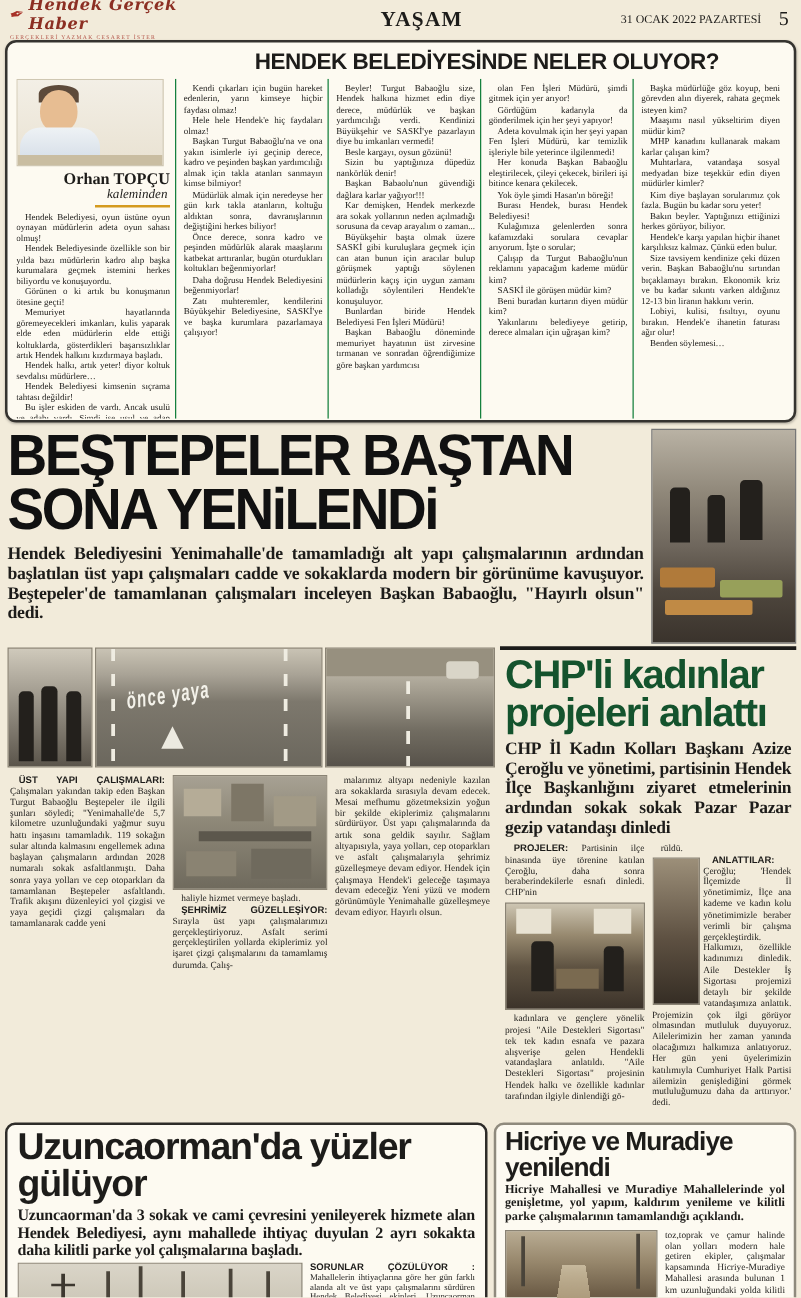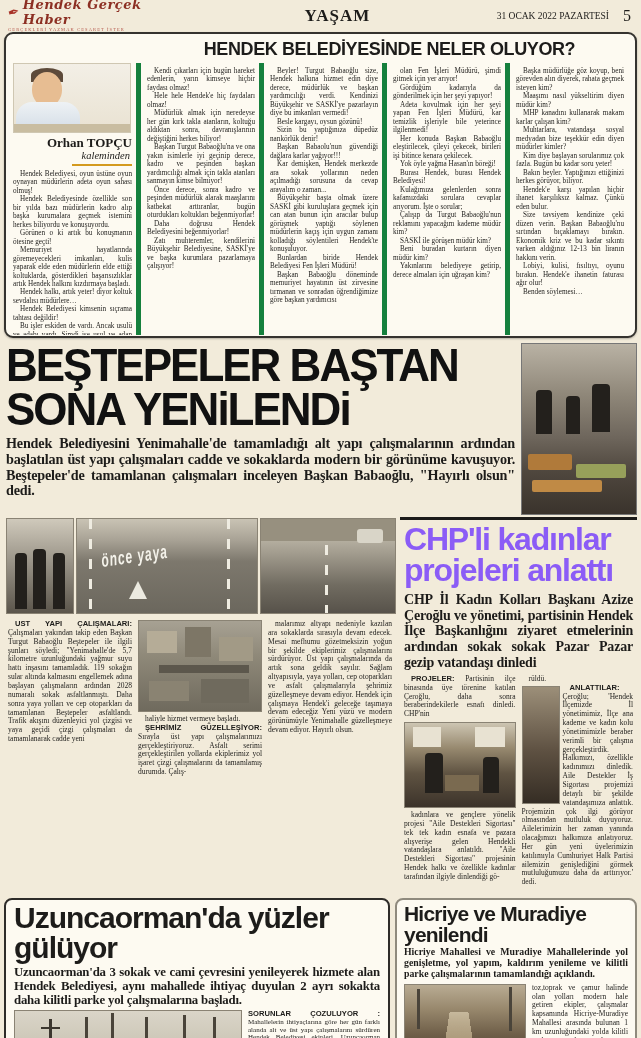--- a/index.html
+++ b/index.html
@@ -16,21 +16,21 @@
   .logo-slogan { font-size:4.5px; color:#b4564a; letter-spacing:1.1px; border-bottom:1px solid #9a9a9a; padding-bottom:2px; width:160px; }
   .section-title { font-family:"Liberation Serif", serif; font-weight:bold; font-size:17px; letter-spacing:1px; }
   .hdr-right { display:flex; align-items:center; gap:14px; }
   .hdr-date { font-size:9.5px; }
   .hdr-page { font-size:16px; }
 
   
   .top-box { margin:2px 4px 3px 4px; height:306px; background:#fdfaf1; border:2.5px solid #35332f; border-radius:9px; padding:5px 7px; position:relative; box-shadow:0 1px 2px rgba(0,0,0,.25); }
   .top-title { margin-left:138px; text-align:center; font-family:"Liberation Sans", sans-serif; font-weight:900; font-size:18px; letter-spacing:-0.4px; }
   .top-cols { display:flex; gap:6px; height:272px; margin-top:3px; overflow:hidden; }
-  .tcol { flex:1; font-size:7.2px; line-height:1.18; text-align:justify; overflow:hidden; border-right:5px solid #15803d; padding-right:4px; }
+  .tcol { flex:1; font-size:7.2px; line-height:1.18; text-align:justify; overflow:hidden; border-right:1px solid #15803d; padding-right:4px; }
   .tcol:last-child { border-right:none; }
   .tcol.first { flex:none; width:128px; }
   .tcol p, .bcol p, .ccol p { text-indent:7px; }
   .pt-clear { padding-top:4px; }
   .author { text-align:right; }
   .author-photo { width:118px; height:70px; background:linear-gradient(180deg,#f3efe6 0%,#e9e2d2 100%); border:1px solid #cfc7b2; position:relative; overflow:hidden; margin-bottom:2px; }
   .a-head { position:absolute; left:18px; top:8px; width:30px; height:34px; border-radius:50% 50% 46% 46%; background:#e7bd92; }
   .a-hair { position:absolute; left:17px; top:4px; width:32px; height:14px; border-radius:50% 50% 0 0; background:#5d4a3a; }
   .a-body { position:absolute; left:2px; top:38px; width:64px; height:34px; border-radius:16px 16px 0 0; background:linear-gradient(180deg,#eef2f5,#cfd9e4); }
   .a-desk { position:absolute; left:0; bottom:0; width:100%; height:8px; background:#c9bda1; }
@@ -64,21 +64,21 @@
   .lane { position:absolute; top:0; bottom:0; width:3px; background:repeating-linear-gradient(180deg,#efece1 0 10px,transparent 10px 20px); }
   .bld { position:absolute; background:#8b8474; }
   .mid-cols { display:flex; gap:6px; padding:4px 4px 0 4px; height:204px; overflow:hidden; }
   .bcol { flex:1; font-size:7.5px; line-height:1.18; text-align:justify; overflow:hidden; }
   .aerial { width:100%; height:92px; border:1px solid #8a8374; margin-bottom:3px; background:
       linear-gradient(180deg,#a7a193 0%,#8e8878 40%,#6f6a5d 100%); position:relative; overflow:hidden; }
   .lead { font-weight:bold; font-family:"Liberation Sans", sans-serif; font-size:7.6px; }
 
   
   .chp { flex:1; margin-left:4px; border-top:3px solid #1c1b19; padding:4px 4px 0 4px; }
-  .chp-hl { font-family:"Liberation Sans", sans-serif; font-weight:900; font-size:32px; line-height:0.98; letter-spacing:-1.2px; color:#8b5cf6; }
+  .chp-hl { font-family:"Liberation Sans", sans-serif; font-weight:900; font-size:32px; line-height:0.98; letter-spacing:-1.2px; color:#14532d; }
   .chp-sub { margin-top:5px; font-weight:bold; font-size:14px; line-height:1.13; text-align:justify; letter-spacing:-0.2px; }
   .chp-cols { display:flex; gap:6px; margin-top:4px; height:218px; overflow:hidden; }
   .ccol { flex:1; font-size:7.5px; line-height:1.18; text-align:justify; overflow:hidden; }
   .chp-photo { width:100%; height:86px; border:1px solid #8a8374; margin:3px 0; background:
       linear-gradient(180deg,#cdc5b2 0%,#97896f 30%,#5f5342 60%,#3c332a 100%); position:relative; overflow:hidden; }
   .win { position:absolute; background:#e8e2d2; }
   .chp-photo-small { float:left; width:38px; height:118px; border:1px solid #8a8374; margin:2px 3px 2px 0; background:linear-gradient(180deg,#9c8f79 0%,#5e5142 55%,#352d24 100%); }
 
   
   .bottom-row { display:flex; gap:5px; padding:5px 4px 0 4px; align-items:stretch; }
@@ -141,42 +141,42 @@
         <p>Hendek Belediyesinde özellikle son bir yılda bazı müdürlerin kadro alıp başka kurumalara geçmek istemini herkes biliyordu ve konuşuyordu.</p>
         <p>Görünen o ki artık bu konuşmanın ötesine geçti!</p>
         <p>Memuriyet hayatlarında göremeyecekleri imkanları, kulis yaparak elde eden müdürlerin elde ettiği koltuklarda, gösterdikleri başarısızlıklar artık Hendek halkını kızdırmaya başladı.</p>
         <p>Hendek halkı, artık yeter! diyor koltuk sevdalısı müdürlere…</p>
         <p>Hendek Belediyesi kimsenin sıçrama tahtası değildir!</p>
         <p>Bu işler eskiden de vardı. Ancak usulü ve adabı vardı. Şimdi ise usul ve adap kalmamış beyler!</p>
       </div>
       <div class="tcol pt-clear">
         <p>Kendi çıkarları için bugün hareket edenlerin, yarın kimseye hiçbir faydası olmaz!</p>
         <p>Hele hele Hendek'e hiç faydaları olmaz!</p>
+        <p>Başkan Turgut Babaoğlu'na ve ona yakın isimlerle iyi geçinip derece, kadro ve peşinden başkan yardımcılığı almak için takla atanları sanmayın kimse bilmiyor!</p>
         <p>Müdürlük almak için neredeyse her gün kırk takla atanların, koltuğu aldıktan sonra, davranışlarının değiştiğini herkes biliyor!</p>
-        <p>Başkan Turgut Babaoğlu'na ve ona yakın isimlerle iyi geçinip derece, kadro ve peşinden başkan yardımcılığı almak için takla atanları sanmayın kimse bilmiyor!</p>
         <p>Önce derece, sonra kadro ve peşinden müdürlük alarak maaşlarını katbekat arttıranlar, bugün oturdukları koltukları beğenmiyorlar!</p>
         <p>Daha doğrusu Hendek Belediyesini beğenmiyorlar!</p>
         <p>Zatı muhteremler, kendilerini Büyükşehir Belediyesine, SASKİ'ye ve başka kurumlara pazarlamaya çalışıyor!</p>
       </div>
       <div class="tcol pt-clear">
         <p>Beyler! Turgut Babaoğlu size, Hendek halkına hizmet edin diye derece, müdürlük ve başkan yardımcılığı verdi. Kendinizi Büyükşehir ve SASKİ'ye pazarlayın diye bu imkanları vermedi!</p>
         <p>Besle kargayı, oysun gözünü!</p>
         <p>Sizin bu yaptığınıza düpedüz nankörlük denir!</p>
         <p>Başkan Babaolu'nun güvendiği dağlara karlar yağıyor!!!</p>
         <p>Kar demişken, Hendek merkezde ara sokak yollarının neden açılmadığı sorusuna da cevap arayalım o zaman...</p>
         <p>Büyükşehir başta olmak üzere SASKİ gibi kuruluşlara geçmek için can atan bunun için aracılar bulup görüşmek yaptığı söylenen müdürlerin kaçış için uygun zamanı kolladığı söylentileri Hendek'te konuşuluyor.</p>
         <p>Bunlardan biride Hendek Belediyesi Fen İşleri Müdürü!</p>
         <p>Başkan Babaoğlu döneminde memuriyet hayatının üst zirvesine tırmanan ve sonradan öğrendiğimize göre başkan yardımcısı</p>
       </div>
       <div class="tcol pt-clear">
         <p>olan Fen İşleri Müdürü, şimdi gitmek için yer arıyor!</p>
         <p>Gördüğüm kadarıyla da gönderilmek için her şeyi yapıyor!</p>
         <p>Adeta kovulmak için her şeyi yapan Fen İşleri Müdürü, kar temizlik işleriyle bile yeterince ilgilenmedi!</p>
         <p>Her konuda Başkan Babaoğlu eleştirilecek, çileyi çekecek, birileri işi bitince kenara çekilecek.</p>
-        <p>Yok öyle yağma Hasan'ın böreği!</p>
+        <p>Yok öyle şimdi Hasan'ın böreği!</p>
         <p>Burası Hendek, burası Hendek Belediyesi!</p>
         <p>Kulağımıza gelenlerden sonra kafamızdaki sorulara cevaplar arıyorum. İşte o sorular;</p>
         <p>Çalışıp da Turgut Babaoğlu'nun reklamını yapacağım kademe müdür kim?</p>
         <p>SASKİ ile görüşen müdür kim?</p>
         <p>Beni buradan kurtarın diyen müdür kim?</p>
         <p>Yakınlarını belediyeye getirip, derece almaları için uğraşan kim?</p>
       </div>
       <div class="tcol pt-clear">
         <p>Başka müdürlüğe göz koyup, beni görevden alın diyerek, rahata geçmek isteyen kim?</p>
         <p>Maaşımı nasıl yükseltirim diyen müdür kim?</p>

